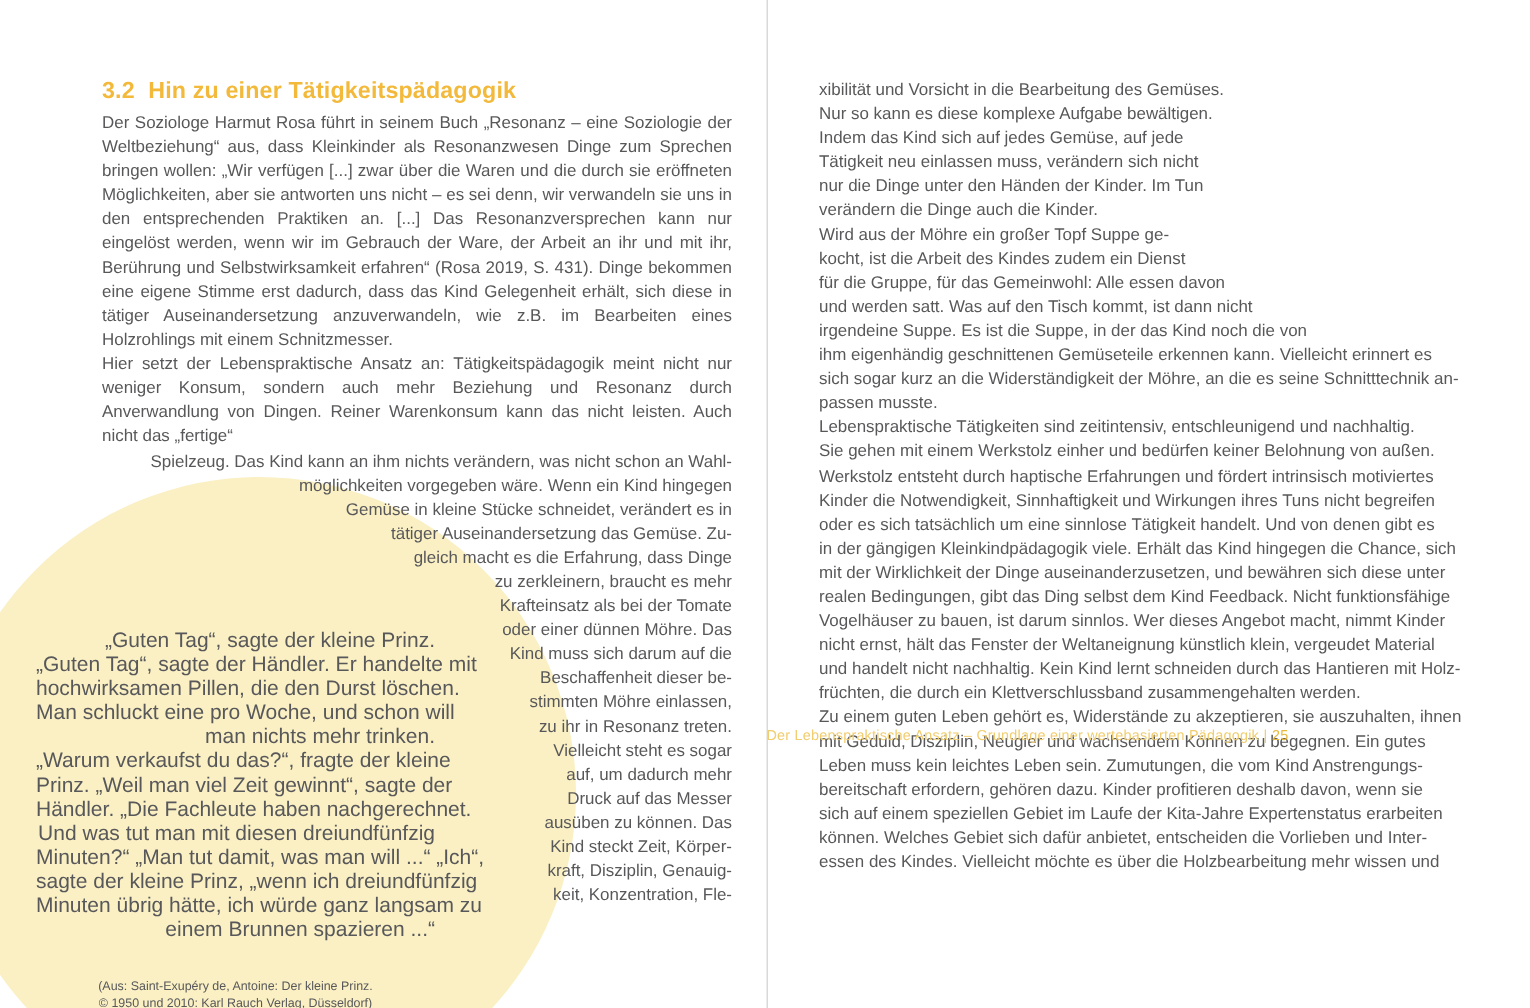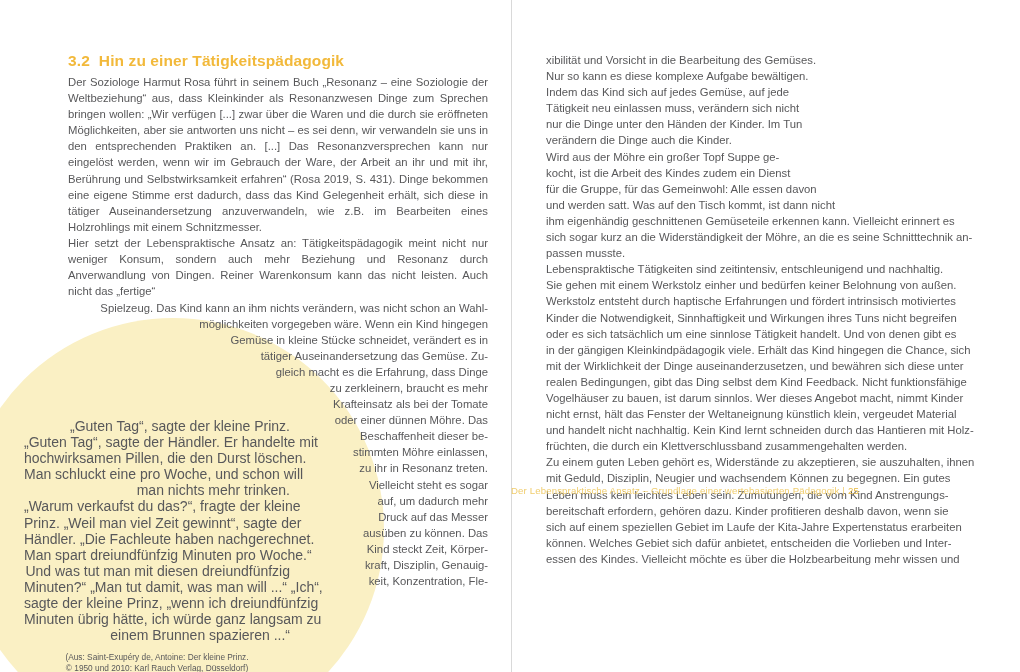--- a/index.html
+++ b/index.html
@@ -168,20 +168,21 @@
 
     <div class="wedge" id="wedge-block" style="top: 299.5px;">
         <div>Spielzeug. Das Kind kann an ihm nichts verändern, was nicht schon an Wahl-</div>
         <div>möglichkeiten vorgegeben wäre. Wenn ein Kind hingegen</div>
         <div>Gemüse in kleine Stücke schneidet, verändert es in</div>
         <div>tätiger Auseinandersetzung das Gemüse. Zu-</div>
         <div>gleich macht es die Erfahrung, dass Dinge</div>
         <div>zu zerkleinern, braucht es mehr</div>
         <div>Krafteinsatz als bei der Tomate</div>
         <div>oder einer dünnen Möhre. Das</div>
+        <div>Kind muss sich darum auf die</div>
         <div>Beschaffenheit dieser be-</div>
         <div>stimmten Möhre einlassen,</div>
         <div>zu ihr in Resonanz treten.</div>
         <div>Vielleicht steht es sogar</div>
         <div>auf, um dadurch mehr</div>
         <div>Druck auf das Messer</div>
         <div>ausüben zu können. Das</div>
         <div>Kind steckt Zeit, Körper-</div>
         <div>kraft, Disziplin, Genauig-</div>
         <div>keit, Konzentration, Fle-</div>
@@ -189,21 +190,20 @@
 
     <div class="prince-quote" id="prince-quote">
         <div class="line">„Guten Tag“, sagte der kleine Prinz.</div>
         <div class="line">„Guten Tag“, sagte der Händler. Er handelte mit</div>
         <div class="line">hochwirksamen Pillen, die den Durst löschen.</div>
         <div class="line">Man schluckt eine pro Woche, und schon will</div>
         <div class="line">man nichts mehr trinken.</div>
         <div class="line">„Warum verkaufst du das?“, fragte der kleine</div>
         <div class="line">Prinz. „Weil man viel Zeit gewinnt“, sagte der</div>
         <div class="line">Händler. „Die Fachleute haben nachgerechnet.</div>
-        <div class="line">Man spart dreiundfünfzig Minuten pro Woche.“</div>
         <div class="line">Und was tut man mit diesen dreiundfünfzig</div>
         <div class="line">Minuten?“ „Man tut damit, was man will ...“ „Ich“,</div>
         <div class="line">sagte der kleine Prinz, „wenn ich dreiundfünfzig</div>
         <div class="line">Minuten übrig hätte, ich würde ganz langsam zu</div>
         <div class="line">einem Brunnen spazieren ...“</div>
       </div>
     <div class="prince-source" id="prince-source">
         <div>(Aus: Saint-Exupéry de, Antoine: Der kleine Prinz.</div>
         <div>© 1950 und 2010: Karl Rauch Verlag, Düsseldorf)</div>
       </div>
@@ -215,20 +215,21 @@
         <span class="ln">xibilität und Vorsicht in die Bearbeitung des Gemüses.</span>
         <span class="ln">Nur so kann es diese komplexe Aufgabe bewältigen.</span>
         <span class="ln">Indem das Kind sich auf jedes Gemüse, auf jede</span>
         <span class="ln">Tätigkeit neu einlassen muss, verändern sich nicht</span>
         <span class="ln">nur die Dinge unter den Händen der Kinder. Im Tun</span>
         <span class="ln">verändern die Dinge auch die Kinder.</span>
         <span class="ln">Wird aus der Möhre ein großer Topf Suppe ge-</span>
         <span class="ln">kocht, ist die Arbeit des Kindes zudem ein Dienst</span>
         <span class="ln">für die Gruppe, für das Gemeinwohl: Alle essen davon</span>
         <span class="ln">und werden satt. Was auf den Tisch kommt, ist dann nicht</span>
+        <span class="ln">irgendeine Suppe. Es ist die Suppe, in der das Kind noch die von</span>
         <span class="ln">ihm eigenhändig geschnittenen Gemüseteile erkennen kann. Vielleicht erinnert es</span>
         <span class="ln">sich sogar kurz an die Widerständigkeit der Möhre, an die es seine Schnitttechnik an-</span>
         <span class="ln">passen musste.</span>
         <span class="ln">Lebenspraktische Tätigkeiten sind zeitintensiv, entschleunigend und nachhaltig.</span>
         <span class="ln">Sie gehen mit einem Werkstolz einher und bedürfen keiner Belohnung von außen.</span>
         <span class="ln">Werkstolz entsteht durch haptische Erfahrungen und fördert intrinsisch motiviertes</span>
         <span class="ln">Kinder die Notwendigkeit, Sinnhaftigkeit und Wirkungen ihres Tuns nicht begreifen</span>
         <span class="ln">oder es sich tatsächlich um eine sinnlose Tätigkeit handelt. Und von denen gibt es</span>
         <span class="ln">in der gängigen Kleinkindpädagogik viele. Erhält das Kind hingegen die Chance, sich</span>
         <span class="ln">mit der Wirklichkeit der Dinge auseinanderzusetzen, und bewähren sich diese unter</span>

